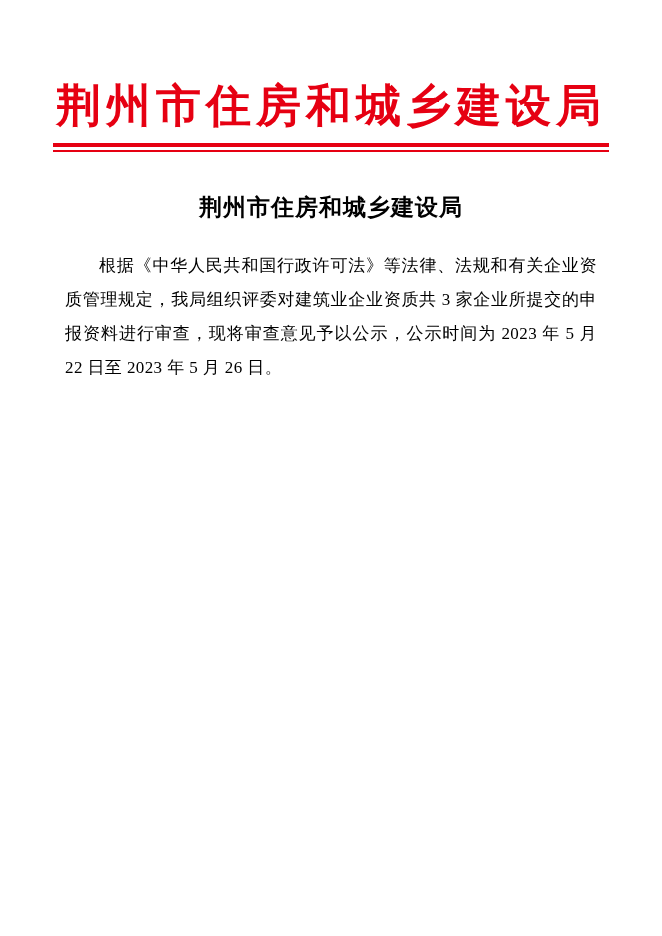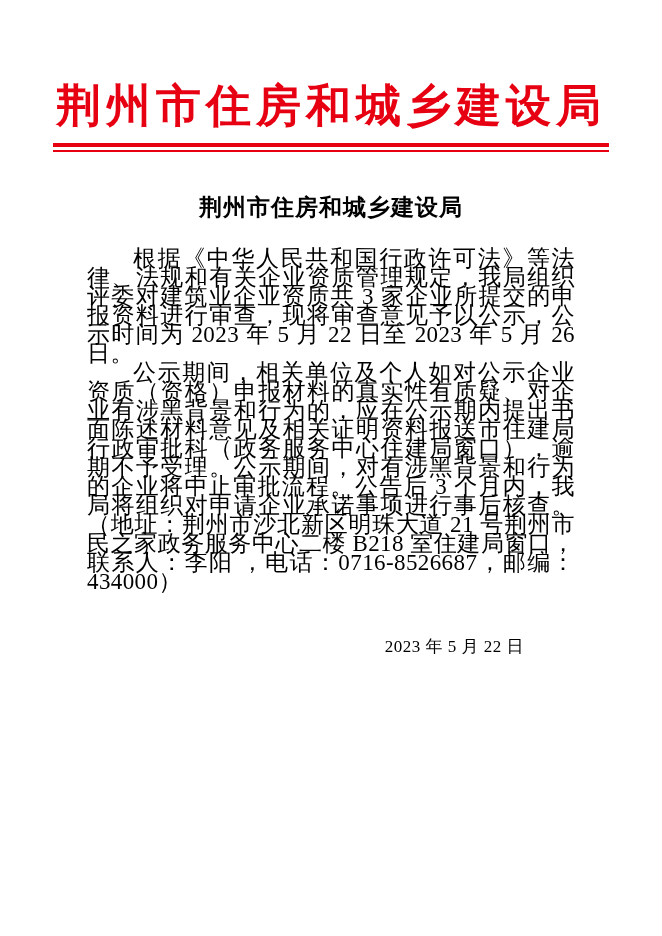--- a/index.html
+++ b/index.html
@@ -53,23 +53,23 @@
   }
   .doc-number {
     margin-top: 15px;
     text-align: center;
     font-size: 16px;
     letter-spacing: 0.5px;
   }
   
   .doc-body {
     margin-top: 23px;
-    padding: 0 87px;
-    font-size: 23px;
-    line-height: 19px;
+    padding: 0 65px;
+    font-size: 17px;
+    line-height: 34px;
     text-align: justify;
     letter-spacing: 0.4px;
   }
   .doc-body p {
     text-indent: 2em;
   }
   .attachment {
     margin-top: 27px;
   }
   .doc-date {
@@ -93,18 +93,16 @@
     </div>
   </div>
 
   <div class="doc-title">
     <div>荆州市住房和城乡建设局</div>
   </div>
 
 
   <div class="doc-body">
     <p>根据《中华人民共和国行政许可法》等法律、法规和有关企业资质管理规定，我局组织评委对建筑业企业资质共 3 家企业所提交的申报资料进行审查，现将审查意见予以公示，公示时间为 2023 年 5 月 22 日至 2023 年 5 月 26 日。</p>
-    <p>公示期间，相关单位及个人如对公示企业资质（资格）申报材料的真实性有质疑、对企业有涉黑背景和行为的，应在公示期内提出书面陈述材料意见及相关证明资料报送市住建局行政审批科（政务服务中心住建局窗口），逾期不予受理。公示期间，对有涉黑背景和行为的企业将中止审批流程。公告后 3 个月内，我局将组织对申请企业承诺事项进行事后核查。（地址：荆州市沙北新区明珠大道 21 号荆州市民之家政务服务中心二楼 B218 室住建局窗口，联系人：李阳 ，电话：0716-8526687，邮编：434000）</p>
   </div>
 
-  <div class="doc-date">2023 年 5 月 22 日</div>
 
 </div>
 
 </body></html>

